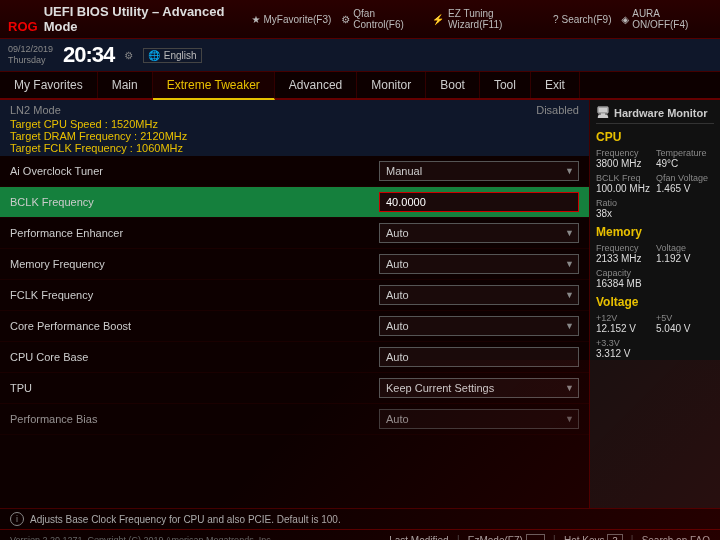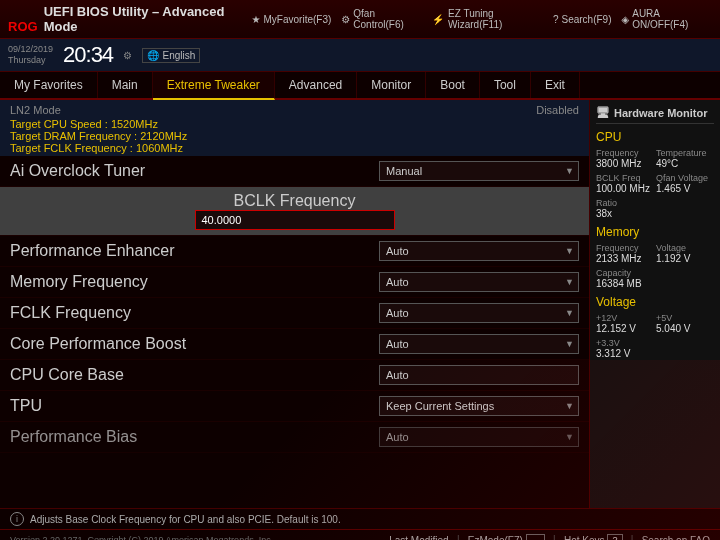--- a/index.html
+++ b/index.html
@@ -71,21 +71,21 @@
       border-bottom: 1px solid #400;
     }
     .date-small {
       color: #888;
       font-size: 9px;
       line-height: 1.2;
     }
     .time-large {
       color: #fff;
       font-size: 22px;
-      font-weight: normal;
+      font-weight: bold;
       letter-spacing: -1px;
     }
     .gear-icon-small {
       color: #888;
       font-size: 10px;
     }
     .lang-btn {
       display: flex; align-items: center; gap: 3px;
       color: #bbb; font-size: 10px; cursor: pointer;
       border: 1px solid #444; padding: 1px 4px;
@@ -139,26 +139,26 @@
       overflow: hidden;
     }
 
     .setting-row {
       display: flex;
       align-items: center;
       padding: 5px 10px;
       border-bottom: 1px solid #1a0000;
       min-height: 28px;
     }
-    .setting-row.highlighted { background: #404040; flex-direction: column; }
+    .setting-row.highlighted { background: #15803d; }
 
     .setting-label {
       flex: 1;
       color: #ccc;
-      font-size: 16px;
+      font-size: 11px;
     }
     .setting-value-text {
       color: #ccc;
       font-size: 11px;
       flex: 1;
       padding: 2px 6px;
     }
     .dropdown-arrow {
       color: #888;
       font-size: 9px;
@@ -195,21 +195,21 @@
       padding: 2px 0 4px;
       border-bottom: 1px solid #333;
       margin-bottom: 4px;
       display: flex;
       align-items: center;
       gap: 4px;
     }
     .hw-section-title {
       color: #e8c000;
       font-size: 12px;
-      font-weight: normal;
+      font-weight: bold;
       margin: 6px 0 4px;
     }
     .hw-grid {
       display: grid;
       grid-template-columns: 1fr 1fr;
       gap: 2px;
       margin-bottom: 4px;
     }
     .hw-label {
       color: #888;

